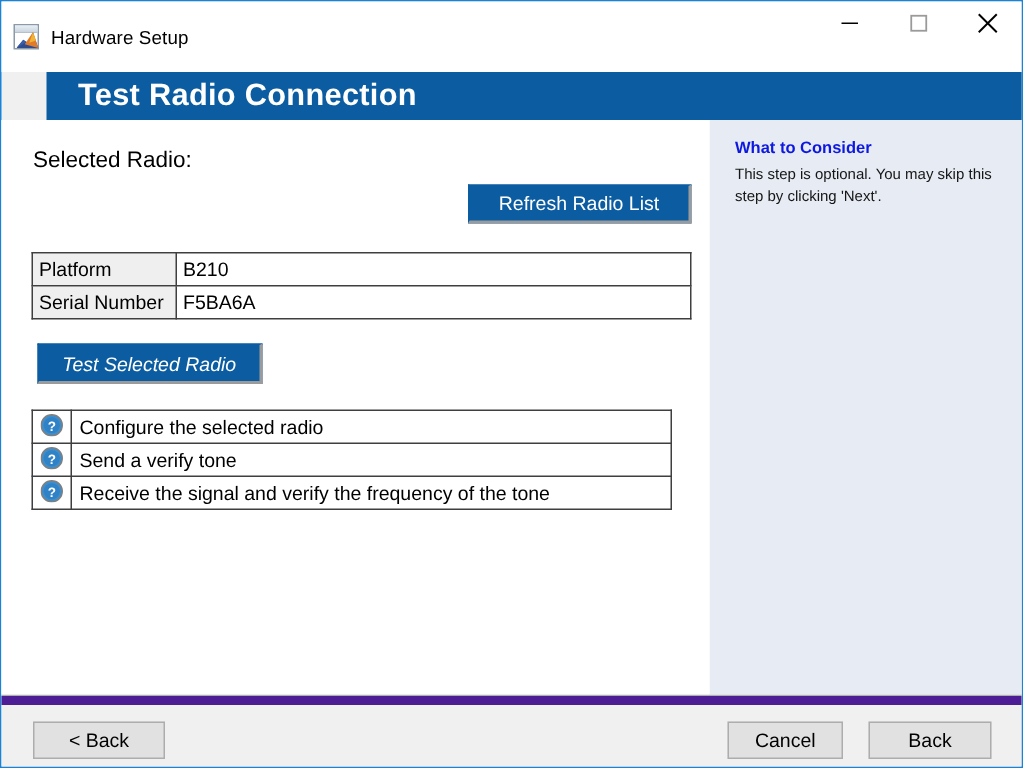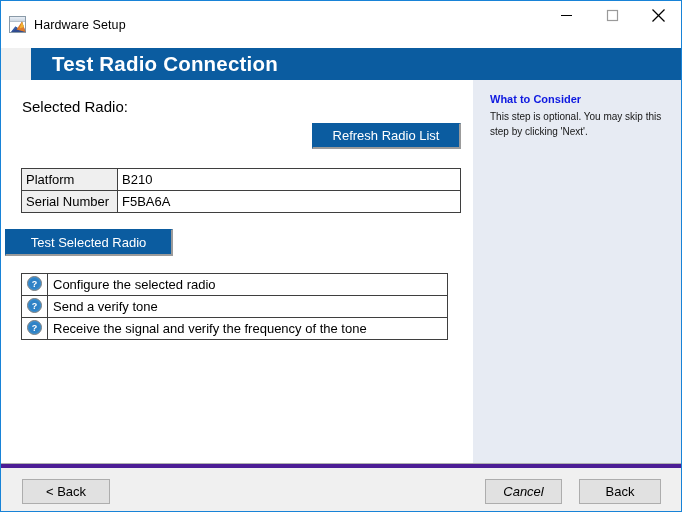--- a/index.html
+++ b/index.html
@@ -185,24 +185,25 @@
     justify-content: center;
     cursor: default;
   }
   .btn-refresh {
     left: 311px;
     top: 43px;
     width: 149px;
     height: 26px;
   }
   .btn-test {
-    left: 4px;
+    left: 24px;
     top: 149px;
-    width: 168px;
+    width: 150px;
     height: 27px;
+    font-style: italic;
   }
 
   
   .info-table {
     position: absolute;
     left: 20px;
     top: 77px;
     width: 440px;
     border-collapse: collapse;
     table-layout: fixed;
@@ -252,40 +253,40 @@
   .steps-table td.text-cell {
     padding-left: 5px;
   }
   .help-icon { display: inline-block; vertical-align: middle; }
 
   
   .footer {
     height: 47px;
     flex: 0 0 47px;
     background: #f0f0f0;
-    border-top: 4px solid #4c1d95;
+    border-top: 6px solid #4c1d95;
     position: relative;
     box-sizing: border-box;
   }
   .btn-grey {
     position: absolute;
     top: 11px;
     height: 25px;
     box-sizing: border-box;
     background: #e1e1e1;
     border: 1px solid #adadad;
     color: #000000;
     font-size: 13px;
     display: flex;
     align-items: center;
     justify-content: center;
     cursor: default;
   }
   .btn-back   { left: 21px;  width: 88px; }
-  .btn-cancel { left: 484px; width: 77px; font-style: italic; }
+  .btn-cancel { left: 484px; width: 77px; }
   .btn-next   { left: 578px; width: 82px; }
 </style>
 </head>
 <body>
 
 <div class="window">
 
   <div class="titlebar">
     <div class="title-icon">
       <div class="bar"></div>

